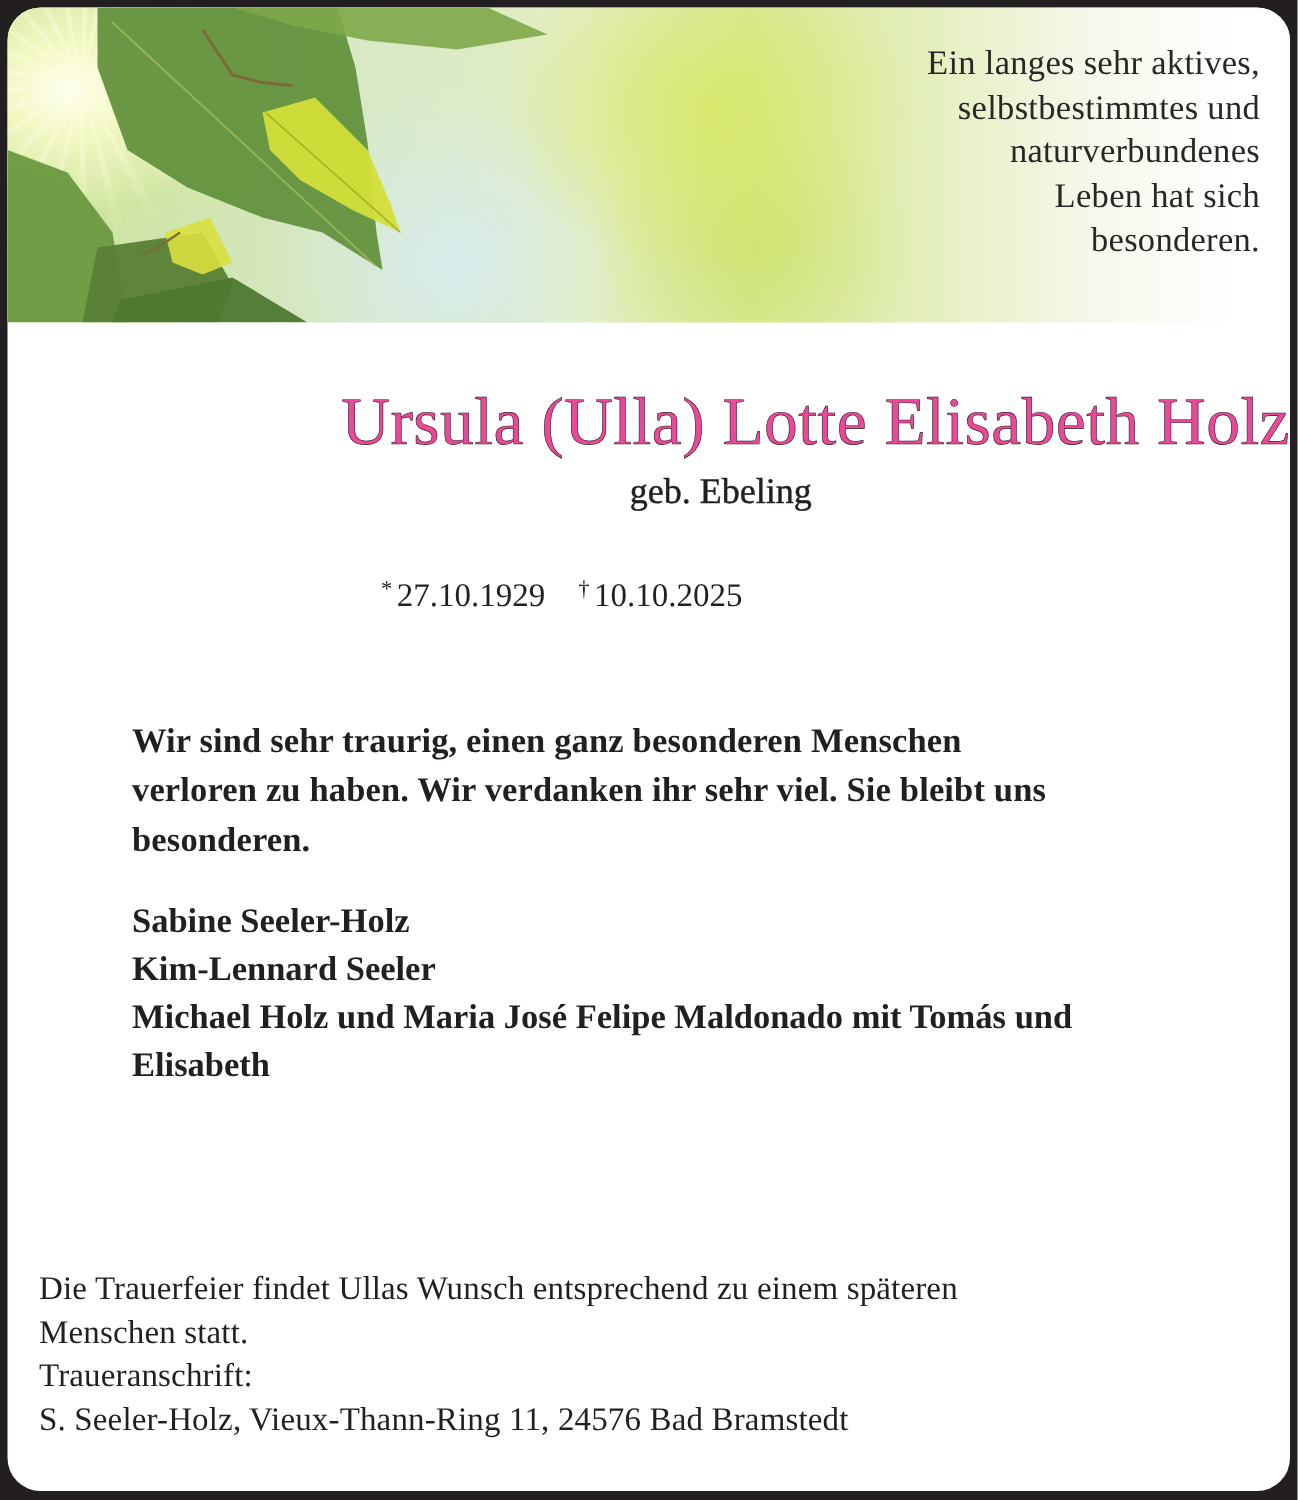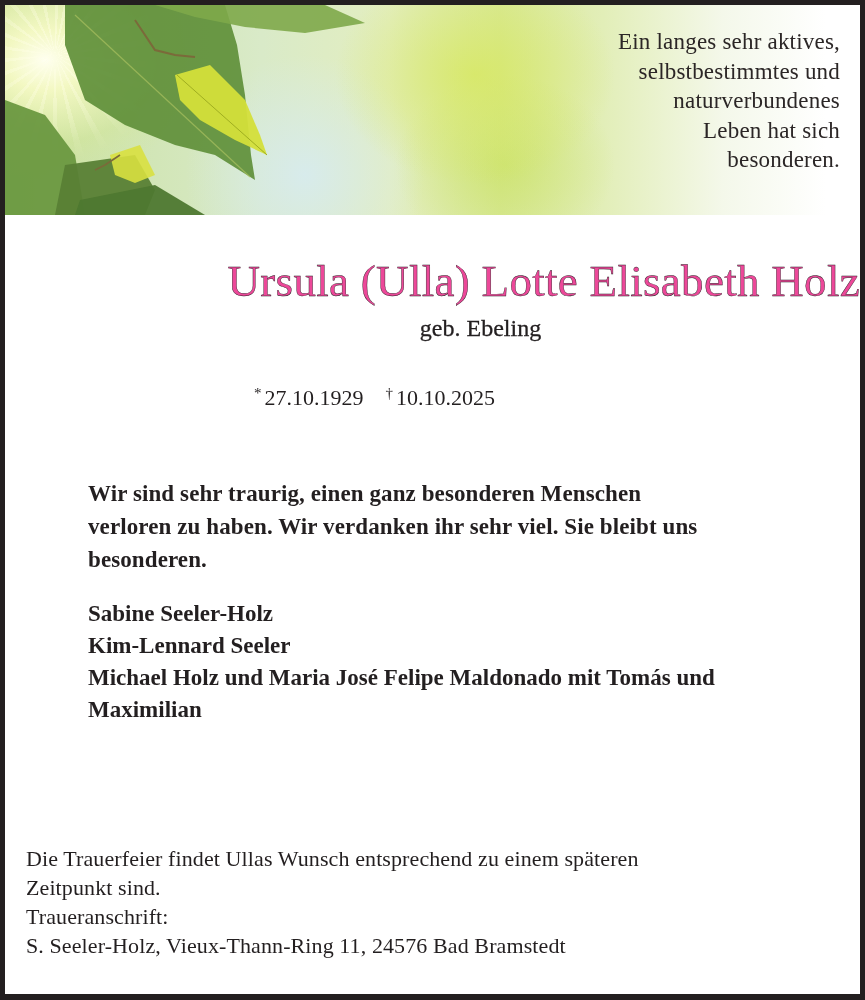--- a/index.html
+++ b/index.html
@@ -5,21 +5,21 @@
     html, body { margin: 0; padding: 0; }
     body {
       width: 865px; height: 1000px;
       background: #231f20;
       position: relative; overflow: hidden;
       font-family: "Liberation Serif", "DejaVu Serif", serif;
       color: #231f20;
     }
     .card {
       position: absolute; left: 5px; top: 5px; width: 855px; height: 989px;
-      background: #ffffff; overflow: hidden;
+      background: #ffffff; overflow: hidden; border-radius: 22px;
     }
     .header-image {
       position: absolute; left: 0; top: 0; width: 855px; height: 210px;
       overflow: hidden;
       background:
         radial-gradient(ellipse 160px 120px at 40px 55px, rgba(255,255,240,1) 0%, rgba(250,252,200,0.85) 25%, rgba(220,235,120,0.2) 70%, rgba(220,235,120,0) 100%),
         radial-gradient(ellipse 140px 110px at 470px 70px, rgba(215,232,90,0.75) 0%, rgba(215,232,90,0) 100%),
         radial-gradient(ellipse 110px 90px at 500px 160px, rgba(200,225,90,0.6) 0%, rgba(200,225,90,0) 100%),
         radial-gradient(ellipse 120px 120px at 300px 170px, rgba(215,235,240,0.9) 0%, rgba(215,235,240,0) 100%),
         linear-gradient(90deg, #c8e0a0 0%, #d9eac8 30%, #e3eec0 45%, #d8e89a 58%, #e2eeb8 70%, #f4f8ea 84%, #ffffff 96%);
@@ -119,23 +119,23 @@
   <div class="message">
     <span>Wir sind sehr traurig, einen ganz besonderen Menschen</span>
     <span>verloren zu haben. Wir verdanken ihr sehr viel. Sie bleibt uns</span>
     <span>besonderen.</span>
   </div>
 
   <div class="family">
     <span>Sabine Seeler-Holz</span>
     <span>Kim-Lennard Seeler</span>
     <span>Michael Holz und Maria José Felipe Maldonado mit Tomás und</span>
-    <span>Maximilian</span>
+    <span>Elisabeth</span>
   </div>
 
   <div class="footer">
     <span>Die Trauerfeier findet Ullas Wunsch entsprechend zu einem späteren</span>
-    <span>Zeitpunkt sind.</span>
+    <span>Menschen statt.</span>
     <span>Traueranschrift:</span>
     <span>S. Seeler-Holz, Vieux-Thann-Ring 11, 24576 Bad Bramstedt</span>
   </div>
 
 </div>
 
 </body></html>

